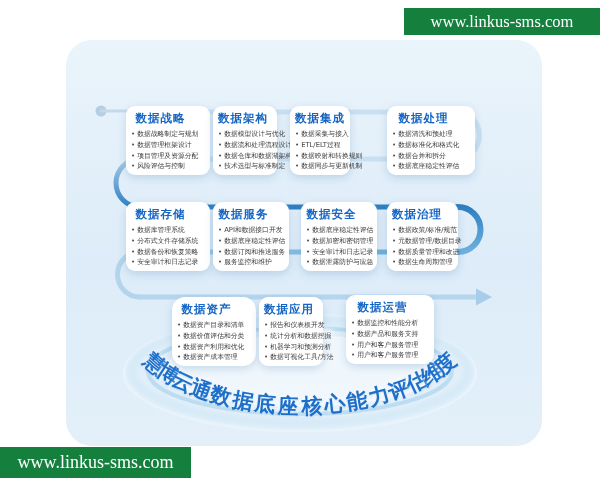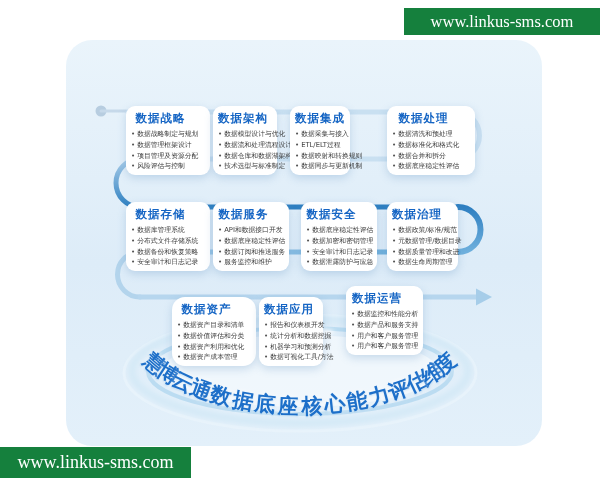--- a/index.html
+++ b/index.html
@@ -296,21 +296,21 @@
         <li>
           <span class="dot">•</span>
           <span>机器学习和预测分析</span>
         </li>
         <li>
           <span class="dot">•</span>
           <span>数据可视化工具/方法</span>
         </li>
       </ul>
   </div>
-    <div class="box" style="left: 346px; top: 258px; width: 77px; min-height: 66px;">
+    <div class="box" style="left: 346px; top: 267px; width: 88px; min-height: 66px;">
     <div class="box-title">数据运营</div>
     <ul>
         <li>
           <span class="dot">•</span>
           <span>数据监控和性能分析</span>
         </li>
         <li>
           <span class="dot">•</span>
           <span>数据产品和服务支持</span>
         </li>

